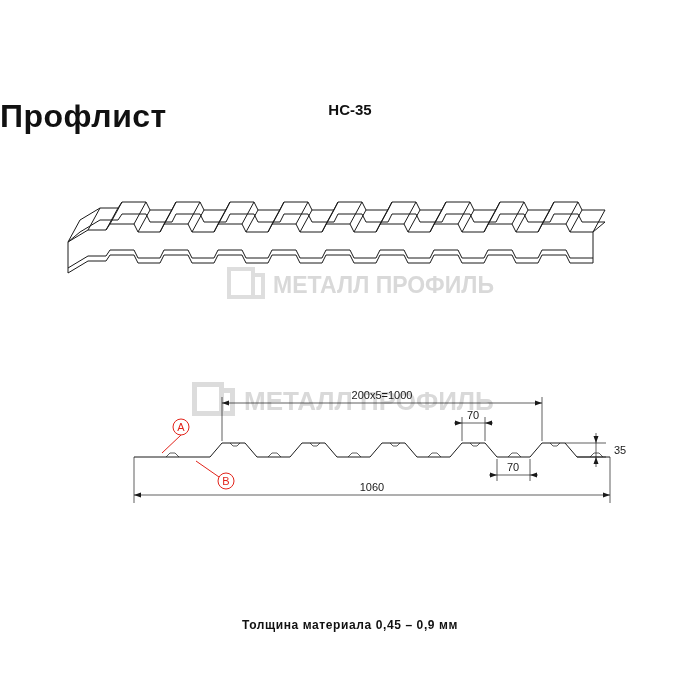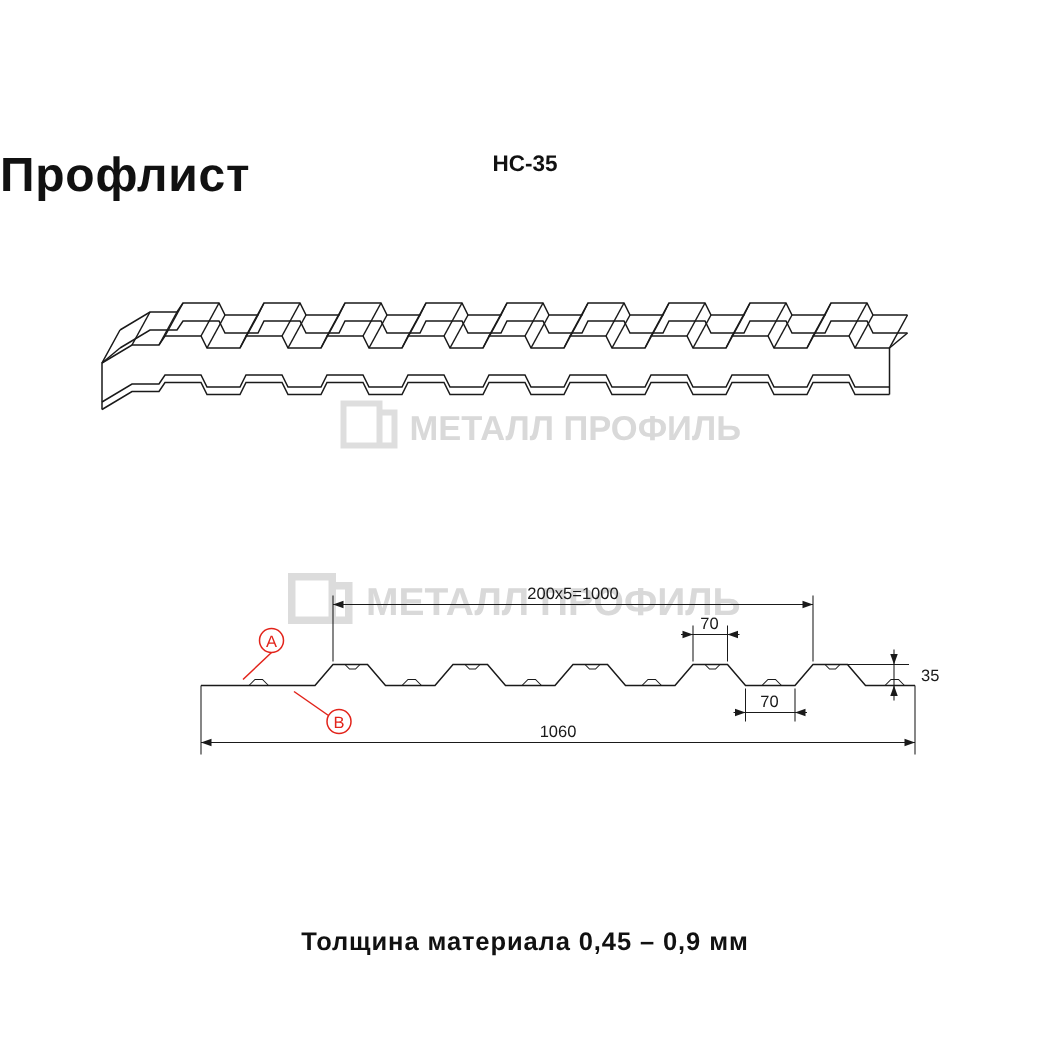--- a/index.html
+++ b/index.html
@@ -63,21 +63,21 @@
     text-align: center;
   }
   .wm1 { top: 255px; left: 225px; }
   .wm2 { top: 368px; left: 190px; }
   .footnote {
     position: absolute;
     top: 618px;
     left: 0;
     width: 700px;
     text-align: center;
-    font-size: 17px;
+    font-size: 12px;
     font-weight: bold;
     letter-spacing: 0.6px;
     color: #111111;
   }
   svg { display: block; overflow: visible; }
   .ln { fill: none; stroke: #1a1a1a; stroke-width: 1; }
   .ln-thin { fill: none; stroke: #1a1a1a; stroke-width: 0.7; }
   .dim { fill: none; stroke: #1a1a1a; stroke-width: 0.7; }
   .red { fill: none; stroke: #e2231a; stroke-width: 1; }
   .redtxt { fill: #e2231a; font-size: 11px; font-family: "Liberation Sans", sans-serif; }

